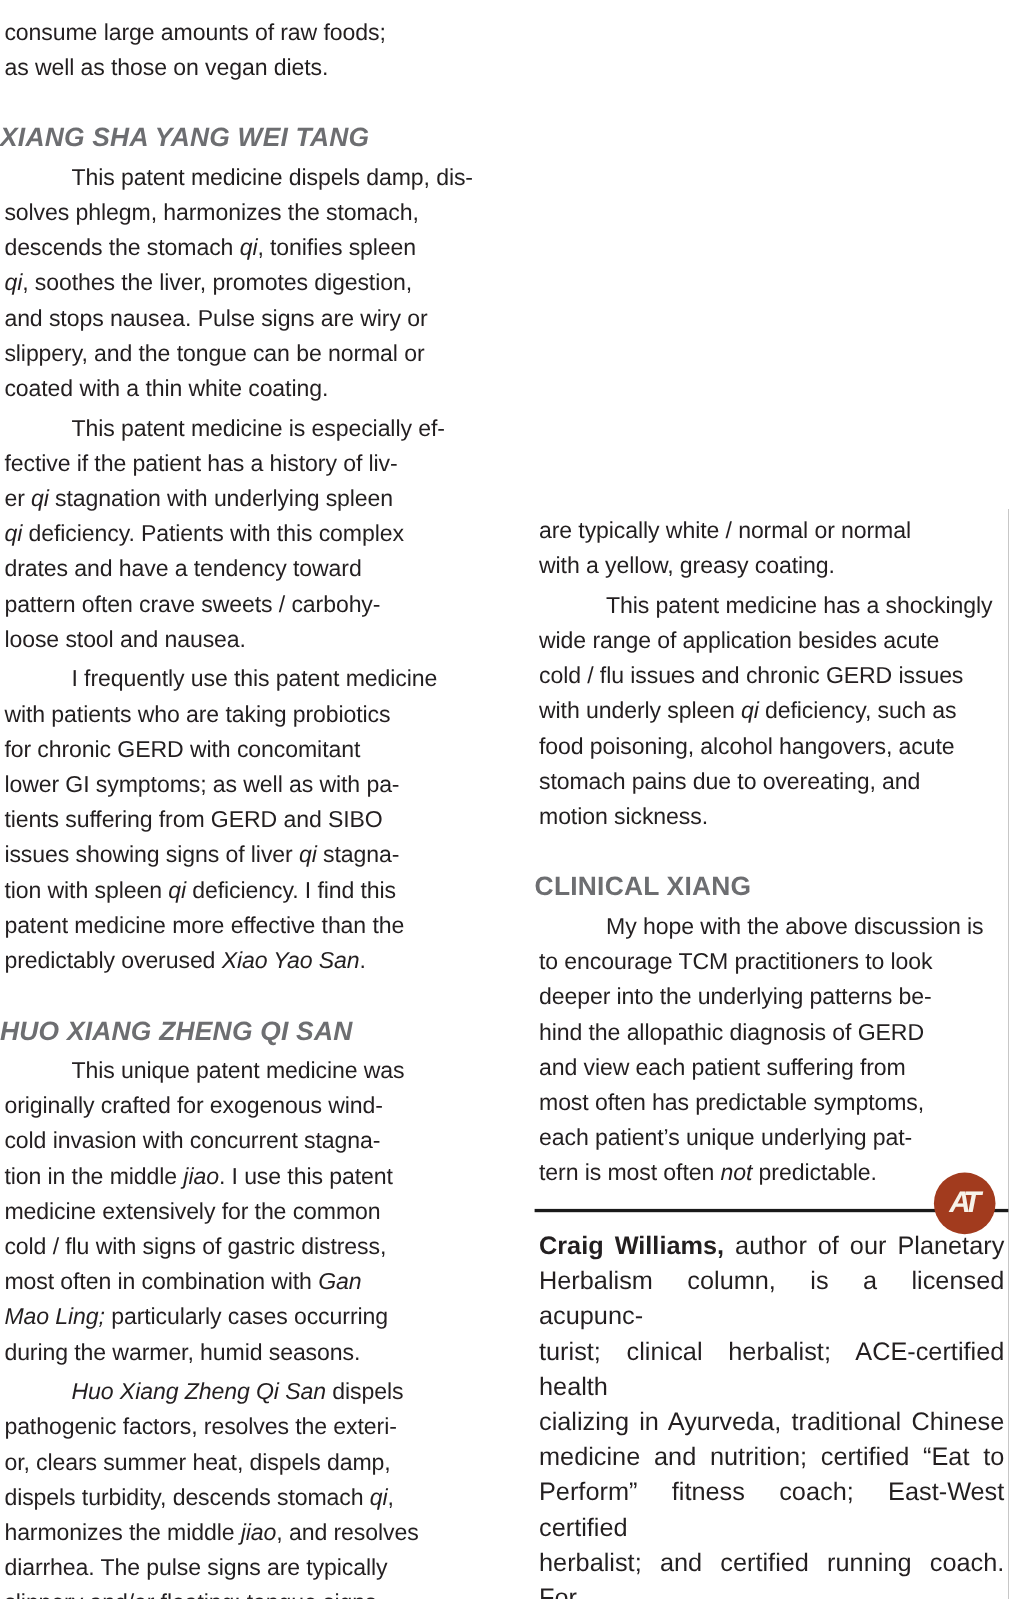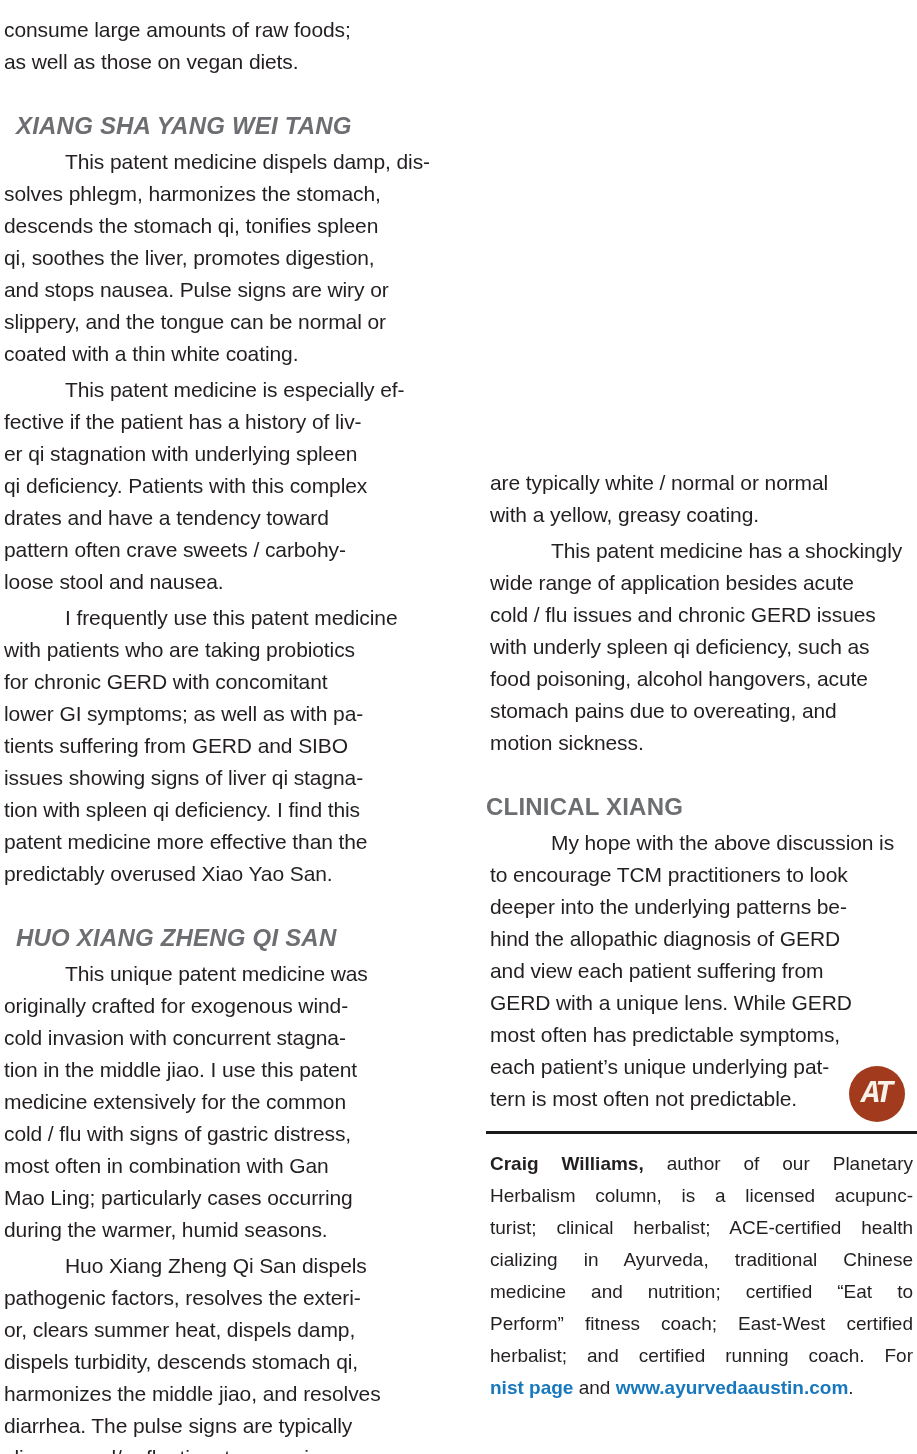--- a/index.html
+++ b/index.html
@@ -25,42 +25,42 @@
   .col-left{left:0;width:436px;padding-top:10px;}
   .col-right{left:486px;width:431px;padding-top:463px;}
   .para{margin:4px;}
   .line{
     font-size:21px;
     line-height:32px;
     white-space:nowrap;
     letter-spacing:-0.1px;
   }
   .para.indent .line:first-child{text-indent:29px;padding-left:32px;}
-  .line .i{}
+  .line .i{font-style:italic;}
   .line .b{font-weight:bold;}
   .heading{
     font-weight:bold;
     font-size:24px;
     line-height:28px;
     color:var(--heading);
     margin-top:34px;
     margin-bottom:6px;
     letter-spacing:0.2px;
     white-space:nowrap;
   }
-  .heading.italic{font-style:italic;padding-left:16px;}
+  .heading.italic{font-style:italic;}
   .rule{
     height:3px;
     background:var(--rule);
     margin-top:16px;
     margin-bottom:14px;
     width:100%;
   }
   .bio .line{
-    font-size:19px;
+    font-size:23px;
     line-height:32px;
     white-space:normal;
     text-align:justify;
     text-align-last:justify;
     letter-spacing:0;
   }
   .bio .line.last{
     text-align-last:left;
   }
   .link{
@@ -70,24 +70,24 @@
   }
   .logo{
     position:absolute;
     left:849px;top:1066px;
     width:56px;height:56px;
     border-radius:50%;
     background:var(--logo-bg);
     display:flex;align-items:center;justify-content:center;
   }
   .logo span{
-    font-family:Liberation Mono, monospace;
+    font-family:Liberation Sans, sans-serif;
     font-style:italic;
     font-weight:bold;
-    font-size:31px;
+    font-size:27px;
     color:var(--logo-fg);
     letter-spacing:-5px;
     transform:translate(-2px,-1px);
   }
 </style>
 </head>
 <body>
 
 <div class="page">
   <div class="col col-left">
@@ -161,21 +161,20 @@
         <div class="line"><span>stomach pains due to overeating, and</span></div>
         <div class="line"><span>motion sickness.</span></div>
       </div>
       <div class="heading">CLINICAL XIANG</div>
       <div class="para indent">
         <div class="line"><span>My hope with the above discussion is</span></div>
         <div class="line"><span>to encourage TCM practitioners to look</span></div>
         <div class="line"><span>deeper into the underlying patterns be-</span></div>
         <div class="line"><span>hind the allopathic diagnosis of GERD</span></div>
         <div class="line"><span>and view each patient suffering from</span></div>
-        <div class="line"><span>GERD with a unique lens. While GERD</span></div>
         <div class="line"><span>most often has predictable symptoms,</span></div>
         <div class="line"><span>each patient’s unique underlying pat-</span></div>
         <div class="line"><span>tern is most often </span><span class="i">not</span><span> predictable.</span></div>
       </div>
       <div class="rule"></div>
       <div class="para bio">
         <div class="line"><span class="b">Craig Williams,</span><span> author of our Planetary</span></div>
         <div class="line"><span>Herbalism column, is a licensed acupunc-</span></div>
         <div class="line"><span>turist; clinical herbalist; ACE-certified health</span></div>
         <div class="line"><span>cializing in Ayurveda, traditional Chinese</span></div>

